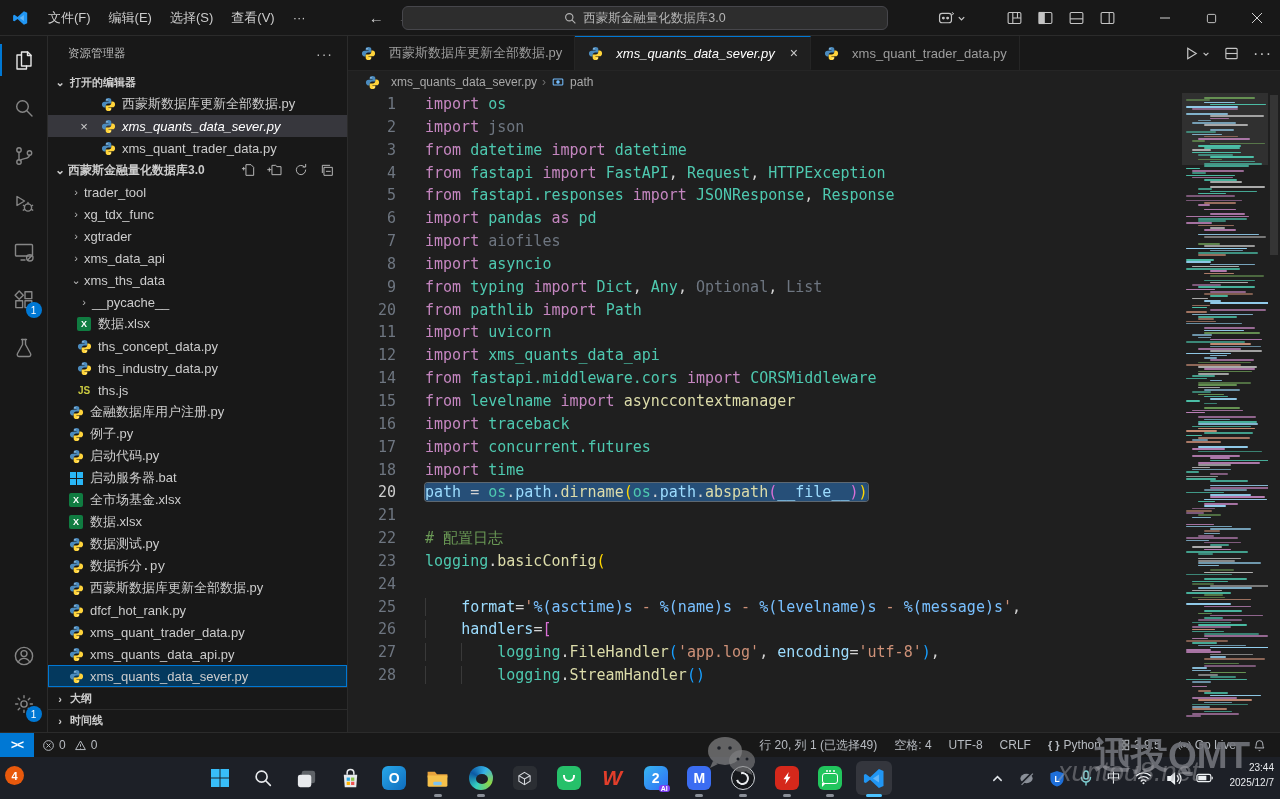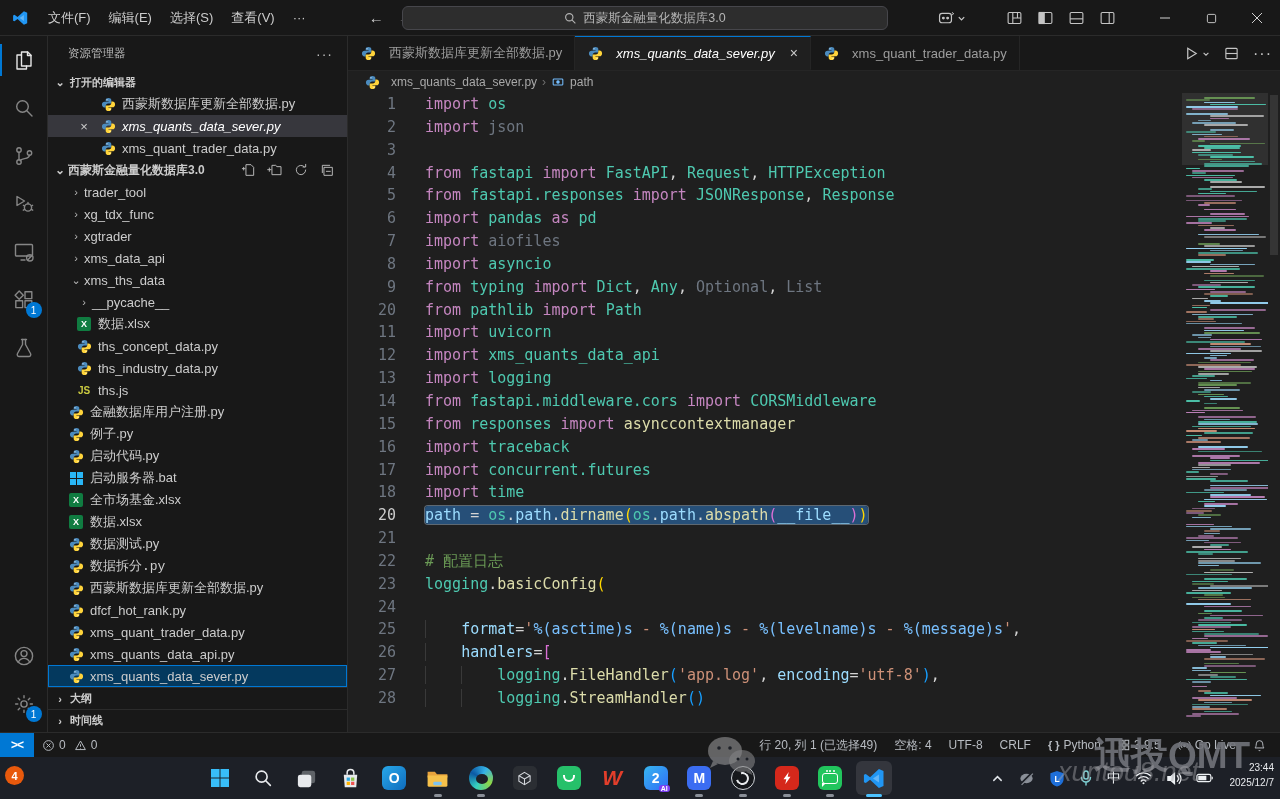--- a/index.html
+++ b/index.html
@@ -600,33 +600,32 @@
       <svg width="14" height="14" viewBox="0 0 16 16" fill="none" stroke="#75beff" stroke-width="1.2">
           <rect x="2.5" y="4.5" width="11" height="7" rx="1"></rect>
           <circle cx="8" cy="8" r="1.4" fill="#75beff"></circle>
         </svg>
       <span>path</span>
     </div>
     <div class="codewrap">
       <div id="code-lines">
           <div class="code-line"><span class="gut">1</span><span class="ltext"><span class="t-k">import</span><span class="t-p"> </span><span class="t-m">os</span></span></div>
           <div class="code-line"><span class="gut">2</span><span class="ltext"><span class="t-k">import</span><span class="t-p"> </span><span class="t-d">json</span></span></div>
-          <div class="code-line"><span class="gut">3</span></div>
+          <div class="code-line"><span class="gut">3</span><span class="ltext"><span class="t-k">from</span><span class="t-p"> </span><span class="t-m">datetime</span><span class="t-p"> </span><span class="t-k">import</span><span class="t-p"> </span><span class="t-m">datetime</span></span></div>
           <div class="code-line"><span class="gut">4</span><span class="ltext"><span class="t-k">from</span><span class="t-p"> </span><span class="t-m">fastapi</span><span class="t-p"> </span><span class="t-k">import</span><span class="t-p"> </span><span class="t-m">FastAPI</span><span class="t-p">, </span><span class="t-m">Request</span><span class="t-p">, </span><span class="t-m">HTTPException</span></span></div>
           <div class="code-line"><span class="gut">5</span><span class="ltext"><span class="t-k">from</span><span class="t-p"> </span><span class="t-m">fastapi.responses</span><span class="t-p"> </span><span class="t-k">import</span><span class="t-p"> </span><span class="t-m">JSONResponse</span><span class="t-p">, </span><span class="t-m">Response</span></span></div>
           <div class="code-line"><span class="gut">6</span><span class="ltext"><span class="t-k">import</span><span class="t-p"> </span><span class="t-m">pandas</span><span class="t-p"> </span><span class="t-k">as</span><span class="t-p"> </span><span class="t-m">pd</span></span></div>
           <div class="code-line"><span class="gut">7</span><span class="ltext"><span class="t-k">import</span><span class="t-p"> </span><span class="t-d">aiofiles</span></span></div>
           <div class="code-line"><span class="gut">8</span><span class="ltext"><span class="t-k">import</span><span class="t-p"> </span><span class="t-m">asyncio</span></span></div>
           <div class="code-line"><span class="gut">9</span><span class="ltext"><span class="t-k">from</span><span class="t-p"> </span><span class="t-m">typing</span><span class="t-p"> </span><span class="t-k">import</span><span class="t-p"> </span><span class="t-m">Dict</span><span class="t-p">, </span><span class="t-m">Any</span><span class="t-p">, </span><span class="t-d">Optional</span><span class="t-p">, </span><span class="t-d">List</span></span></div>
           <div class="code-line"><span class="gut">20</span><span class="ltext"><span class="t-k">from</span><span class="t-p"> </span><span class="t-m">pathlib</span><span class="t-p"> </span><span class="t-k">import</span><span class="t-p"> </span><span class="t-m">Path</span></span></div>
           <div class="code-line"><span class="gut">11</span><span class="ltext"><span class="t-k">import</span><span class="t-p"> </span><span class="t-m">uvicorn</span></span></div>
           <div class="code-line"><span class="gut">12</span><span class="ltext"><span class="t-k">import</span><span class="t-p"> </span><span class="t-m">xms_quants_data_api</span></span></div>
-          <div class="code-line"><span class="gut">13</span><span class="ltext"><span class="t-k">import</span><span class="t-p"> </span><span class="t-m">logging</span></span></div>
           <div class="code-line"><span class="gut">14</span><span class="ltext"><span class="t-k">from</span><span class="t-p"> </span><span class="t-m">fastapi.middleware.cors</span><span class="t-p"> </span><span class="t-k">import</span><span class="t-p"> </span><span class="t-m">CORSMiddleware</span></span></div>
-          <div class="code-line"><span class="gut">15</span><span class="ltext"><span class="t-k">from</span><span class="t-p"> </span><span class="t-m">responses</span><span class="t-p"> </span><span class="t-k">import</span><span class="t-p"> </span><span class="t-f">asynccontextmanager</span></span></div>
+          <div class="code-line"><span class="gut">15</span><span class="ltext"><span class="t-k">from</span><span class="t-p"> </span><span class="t-m">levelname</span><span class="t-p"> </span><span class="t-k">import</span><span class="t-p"> </span><span class="t-f">asynccontextmanager</span></span></div>
           <div class="code-line"><span class="gut">16</span><span class="ltext"><span class="t-k">import</span><span class="t-p"> </span><span class="t-m">traceback</span></span></div>
           <div class="code-line"><span class="gut">17</span><span class="ltext"><span class="t-k">import</span><span class="t-p"> </span><span class="t-m">concurrent.futures</span></span></div>
           <div class="code-line"><span class="gut">18</span><span class="ltext"><span class="t-k">import</span><span class="t-p"> </span><span class="t-m">time</span></span></div>
           <div class="code-line"><span class="gut cur">20</span><span class="ltext"><span class="sel-span"><span class="t-v">path</span><span class="t-p"> = </span><span class="t-m">os</span><span class="t-p">.</span><span class="t-v">path</span><span class="t-p">.</span><span class="t-f">dirname</span><span class="t-b1">(</span><span class="t-m">os</span><span class="t-p">.</span><span class="t-v">path</span><span class="t-p">.</span><span class="t-f">abspath</span><span class="t-b2">(</span><span class="t-v">__file__</span><span class="t-b2">)</span><span class="t-b1">)</span></span></span></div>
           <div class="code-line"><span class="gut">21</span><span class="ltext"></span></div>
           <div class="code-line"><span class="gut">22</span><span class="ltext"><span class="t-c"># 配置日志</span></span></div>
           <div class="code-line"><span class="gut">23</span><span class="ltext"><span class="t-m">logging</span><span class="t-p">.</span><span class="t-f">basicConfig</span><span class="t-b1">(</span></span></div>
           <div class="code-line"><span class="gut">24</span></div>
           <div class="code-line"><span class="gut">25</span><span class="ltext"><span class="t-g">    </span><span class="t-v">format</span><span class="t-p">=</span><span class="t-s">'</span><span class="t-fm">%(asctime)s</span><span class="t-s"> - </span><span class="t-fm">%(name)s</span><span class="t-s"> - </span><span class="t-fm">%(levelname)s</span><span class="t-s"> - </span><span class="t-fm">%(message)s</span><span class="t-s">'</span><span class="t-p">,</span></span></div>
           <div class="code-line"><span class="gut">26</span><span class="ltext"><span class="t-g">    </span><span class="t-v">handlers</span><span class="t-p">=</span><span class="t-b2">[</span></span></div>

